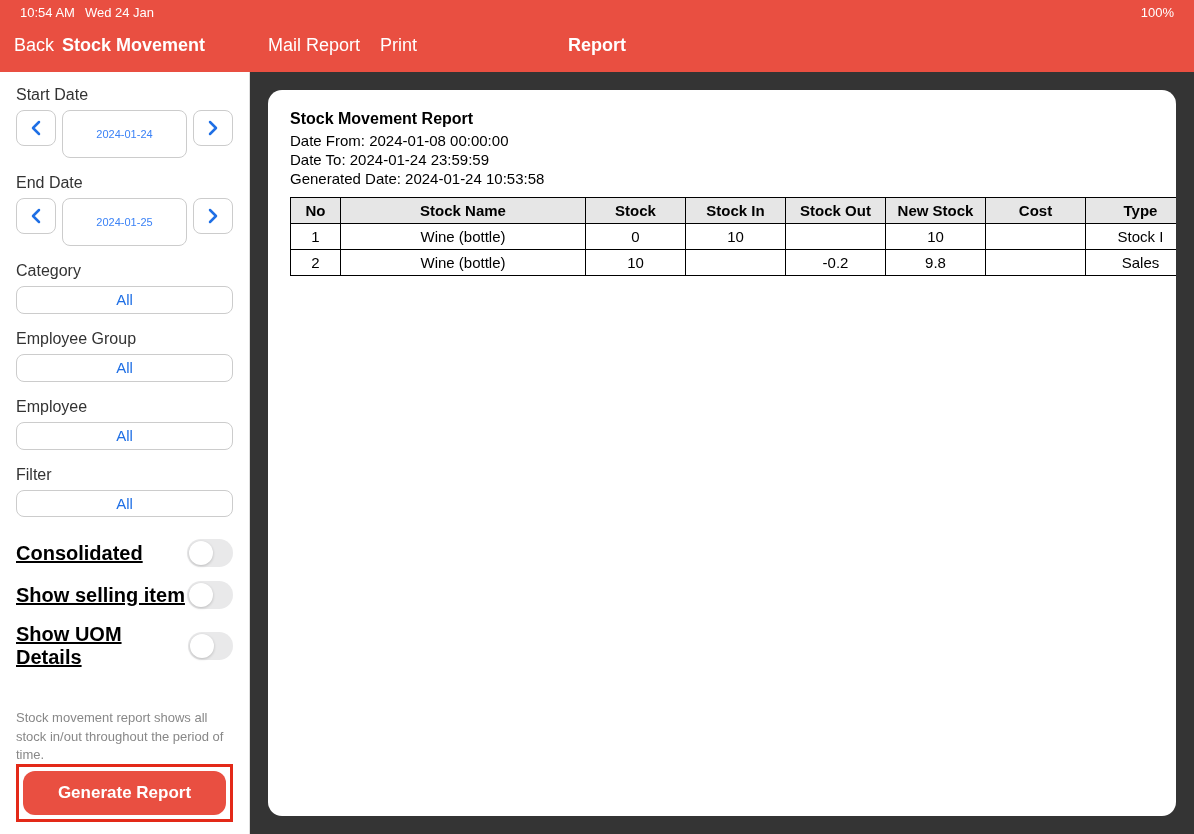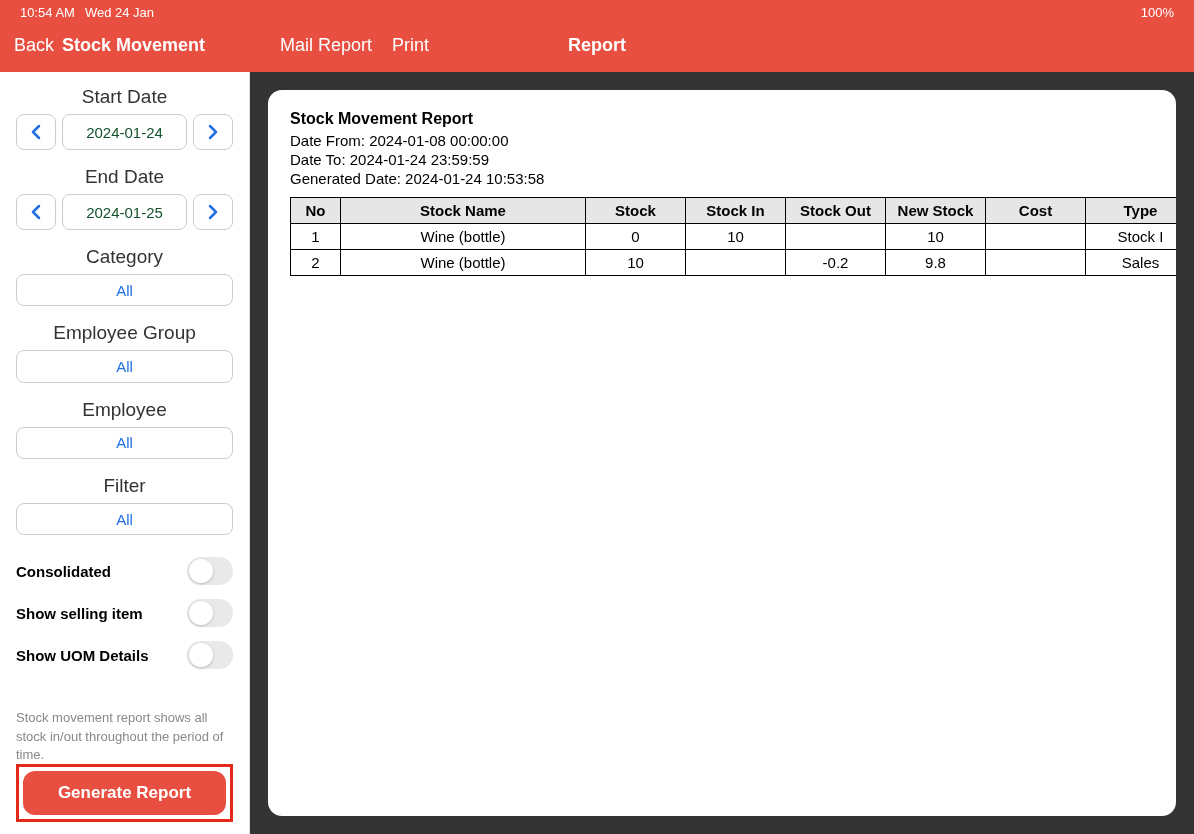--- a/index.html
+++ b/index.html
@@ -35,56 +35,56 @@
   position: relative;
   gap: 10px;
 }
 .header-left-section {
   display:flex;
   align-items:center;
   width: 236px;
 }
 .back-btn { font-size: 18px; cursor:pointer; }
 .header-title { font-weight: 600; margin-left: 8px; font-size:18px; }
-.header-actions-left { display:flex; gap:20px; margin-left:20px; }
+.header-actions-left { display:flex; gap:20px; margin-left:8px; }
 .header-center { position:absolute; left:50%; transform:translateX(-50%); font-weight:600; }
 .header-actions-right { display:flex; gap:20px; margin-left:auto; }
 
 .main { display:flex; height: calc(834px - 72px); }
 
 .sidebar {
   width: 250px;
   background: #fff;
   border-right: 1px solid #ddd;
   padding: 14px 16px 12px 16px;
   display:flex;
   flex-direction:column;
   position:relative;
 }
-.field-label { font-size:19px; color:#333; margin-bottom:6px; margin-top:8px;text-align:center;}
+.field-label { font-size:16px; color:#333; margin-bottom:6px; margin-top:8px;}
 .date-row { display:flex; gap:6px; margin-bottom:8px; }
 .chevron-btn {
   width:40px; height:36px;
   border:1px solid #ccc; border-radius:8px;
   display:flex; align-items:center; justify-content:center;
   color:#1f6fe5; font-size:18px; cursor:pointer; background:#fff;
 }
 .date-value {
-  flex:1; height:36px; border:1px solid #ccc; border-radius:8px;
+  flex:1; height:48px; border:1px solid #ccc; border-radius:8px;
   display:flex; align-items:center; justify-content:center;
-  color:#14532d; font-size:15px; cursor:pointer;
+  color:#3b82f6; font-size:11px; cursor:pointer;
 }
 .select-btn {
   width:100%; height:36px; border:1px solid #ccc; border-radius:8px;
   display:flex; align-items:center; justify-content:center;
   color:#1f6fe5; font-size:15px; margin-bottom:8px; cursor:pointer; background:#fff;
 }
 .toggle-row {
   display:flex; align-items:center; justify-content:space-between;
-  margin-top:14px; font-size:15px; font-weight:600; color:#000;
+  margin-top:14px; font-size:20px; font-weight:600; color:#000;text-decoration:underline;
 }
 .toggle {
   width:46px; height:28px; background:#e9e9ea; border-radius:14px; position:relative; cursor:pointer;
 }
 .toggle::after {
   content:""; position:absolute; left:2px; top:2px; width:24px; height:24px;
   background:#fff; border-radius:50%; box-shadow:0 1px 3px rgba(0,0,0,0.2);
 }
 .description {
   font-size:13px; color:#888; margin-top:40px; line-height:1.4;

